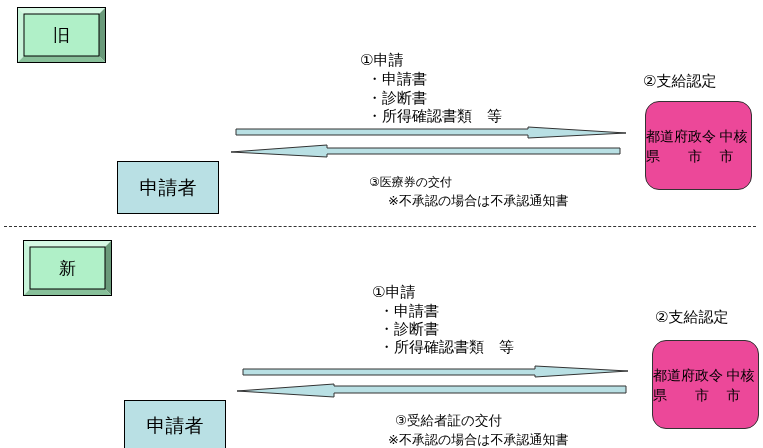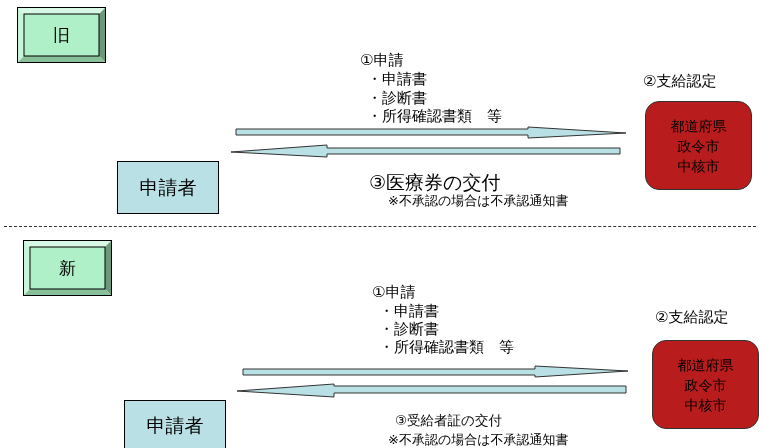--- a/index.html
+++ b/index.html
@@ -6,23 +6,23 @@
     body { width: 763px; height: 448px; position: relative; overflow: hidden;
            font-family: "DejaVu Sans", "Liberation Sans", sans-serif; color: #000; }
     .bevel { position: absolute; }
     .bevel svg { position: absolute; left: 0; top: 0; }
     .bevel-label { position: absolute; left: 0; top: 0; width: 100%; height: 100%;
                    display: flex; align-items: center; justify-content: center;
                    font-size: 17px; }
     .applicant-box { position: absolute; background: #b9e0e4; border: 1px solid #000;
                      display: flex; align-items: center; justify-content: center;
                      font-size: 19px; box-sizing: border-box; margin-top: 48px; }
-    .authority-box { position: absolute; background: #b91c1c; border: 1px solid #333;
+    .authority-box { position: absolute; background: #ec4899; border: 1px solid #333;
                      border-radius: 14px; box-sizing: border-box;
-                     display: flex; flex-direction: column; align-items: center; justify-content: center;
+                     display: flex; flex-direction: row; align-items: center; justify-content: center;
                      font-size: 14px; line-height: 20px; }
     .text { position: absolute; font-size: 15px; line-height: 18px; white-space: nowrap; }
     .note { position: absolute; font-size: 13px; white-space: nowrap; }
     .arrow-svg { position: absolute; left: 0; top: 0; }
     .divider { position: absolute; left: 4px; top: 226px; width: 752px; height: 0;
                border-top: 1px dashed #333; }
   </style>
 </head>
 <body>
 
@@ -50,21 +50,21 @@
   <polygon points="620,148 327,148 327,145 231,152 327,157 327,154 620,154" fill="#b9e0e4" stroke="#333" stroke-width="1"></polygon>
 </svg>
 
 <div class="text" style="left:643px;top:72px;">②支給認定</div>
 <div class="authority-box" style="left:645px;top:101px;width:107px;height:89px;">
   <span>都道府県</span>
   <span>政令市</span>
   <span>中核市</span>
 </div>
 
-<div class="text" style="left:369px;top:173px;font-size:19px;">③医療券の交付</div>
+<div class="text" style="left:369px;top:173px;font-size:12px;">③医療券の交付</div>
 <div class="note" style="left:388px;top:192px;">※不承認の場合は不承認通知書</div>
 
 <div class="divider"></div>
 
 <div class="bevel" style="left:23px;top:240px;width:89px;height:56px;">
   <svg width="89" height="56">
     <polygon points="0,0 89,0 82,7 7,7" fill="#d6f8e4"></polygon>
     <polygon points="0,0 7,7 7,49 0,56" fill="#c8f4da"></polygon>
     <polygon points="89,0 89,56 82,49 82,7" fill="#6a9a7a"></polygon>
     <polygon points="0,56 7,49 82,49 89,56" fill="#88c09a"></polygon>

